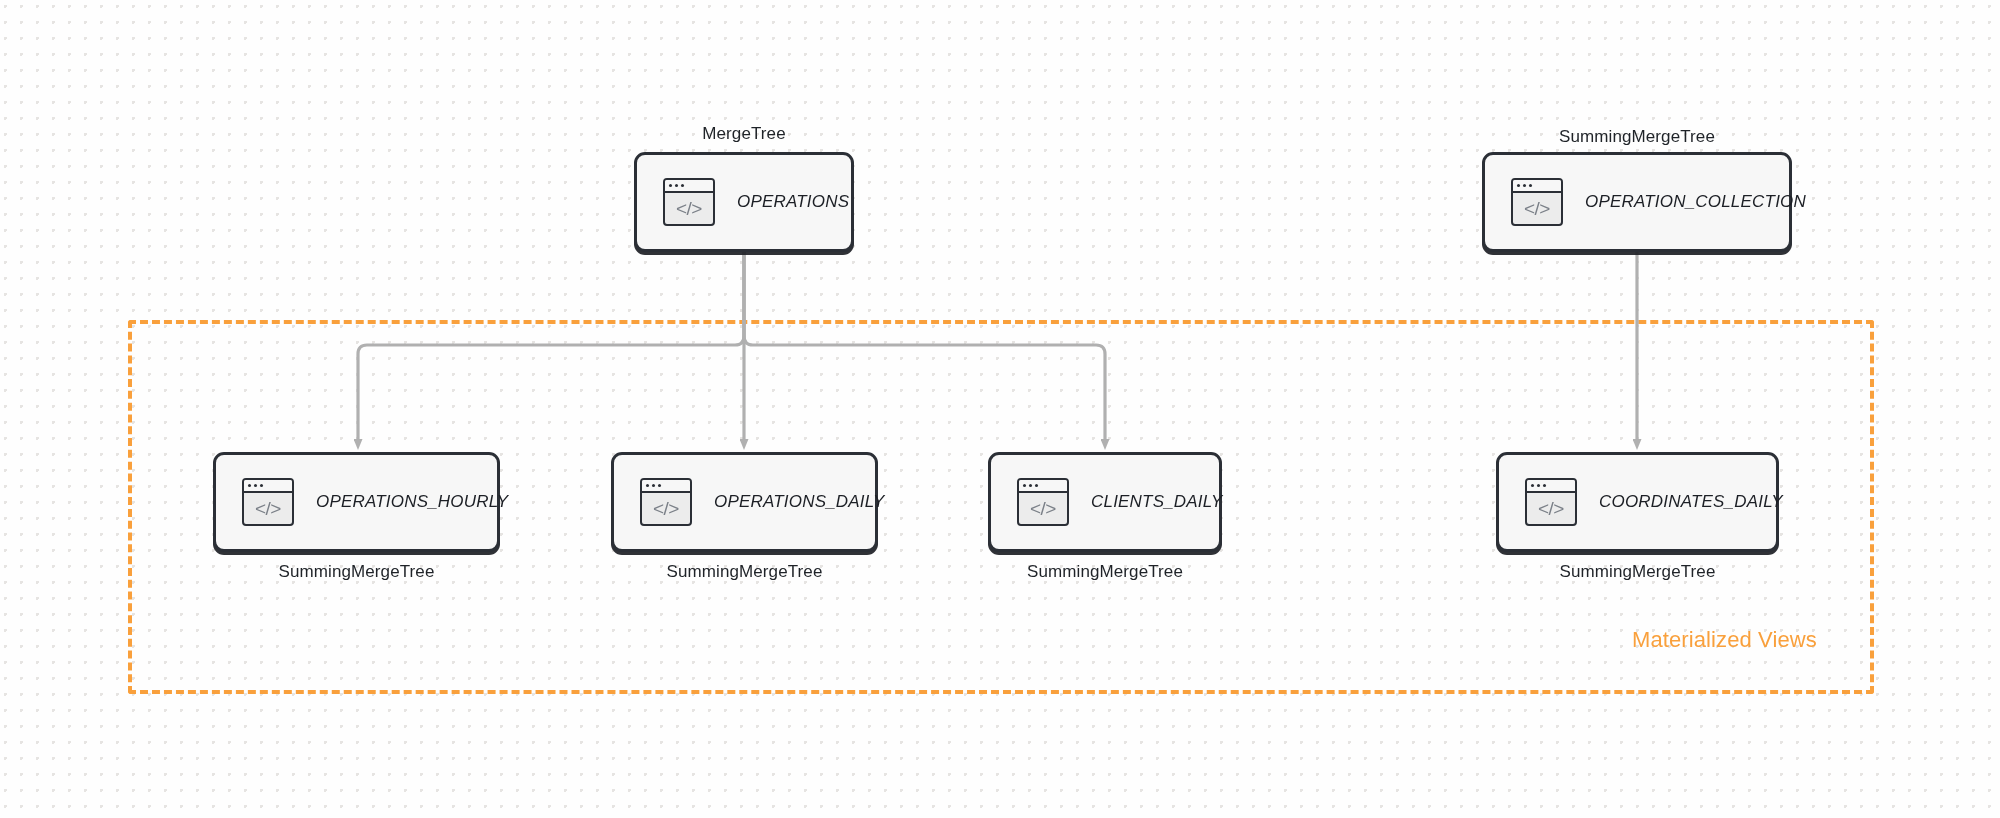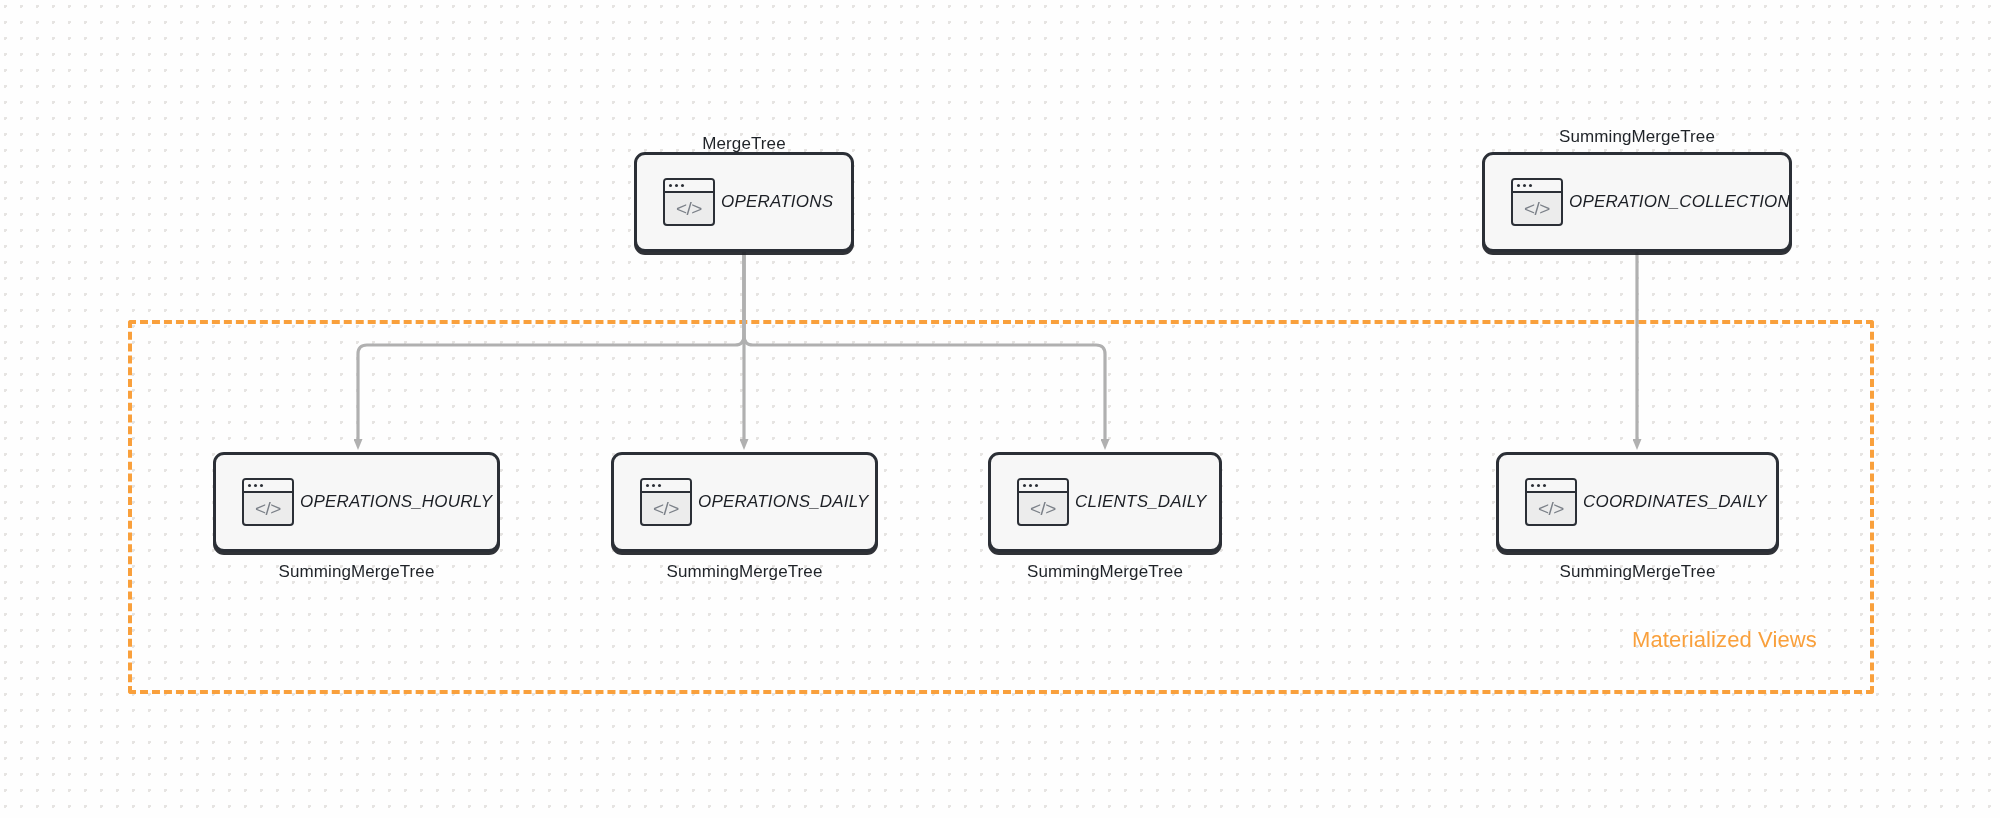--- a/index.html
+++ b/index.html
@@ -106,20 +106,21 @@
   }
   .node-label {
     flex: 1 1 auto;
     text-align: left;
     padding: 0 14px 0 6px;
     font-style: italic;
     font-size: 17px;
     color: #1c1f25;
     letter-spacing: 0.2px;
     white-space: nowrap;
+    margin-left: 16px;
   }
 
   
   .engine-caption {
     position: absolute;
     font-size: 17px;
     color: #1f2328;
     white-space: nowrap;
     text-align: center;
     letter-spacing: 0.1px;
@@ -142,21 +143,21 @@
 
     <path d="M744,252 L744,336 Q744,345 753,345 L1096,345 Q1105,345 1105,354 L1105,440" fill="none" stroke="#b0b0b0" stroke-width="3.2" stroke-linecap="round" marker-end="url(#arrowhead)"></path>
 
     <path d="M744,252 L744,336 Q744,345 735,345 L367,345 Q358,345 358,354 L358,440" fill="none" stroke="#b0b0b0" stroke-width="3.2" stroke-linecap="round" marker-end="url(#arrowhead)"></path>
 
     <path d="M744,252 L744,440" fill="none" stroke="#b0b0b0" stroke-width="3.2" stroke-linecap="round" marker-end="url(#arrowhead)"></path>
 
     <path d="M1637,252 L1637,440" fill="none" stroke="#b0b0b0" stroke-width="3.2" stroke-linecap="round" marker-end="url(#arrowhead)"></path>
   </svg>
 
-  <div class="engine-caption" style="left:634px; top:134px; width:220px;">MergeTree</div>
+  <div class="engine-caption" style="left:634px; top:124px; width:220px;">MergeTree</div>
 
   <div class="node" style="left:634px; top:152px; width:220px; height:100px;">
     <div class="node-icon">
       <div class="icon-titlebar">
         <span class="icon-dot"></span>
         <span class="icon-dot"></span>
         <span class="icon-dot"></span>
       </div>
       <div class="icon-code">&lt;/&gt;</div>
     </div>

